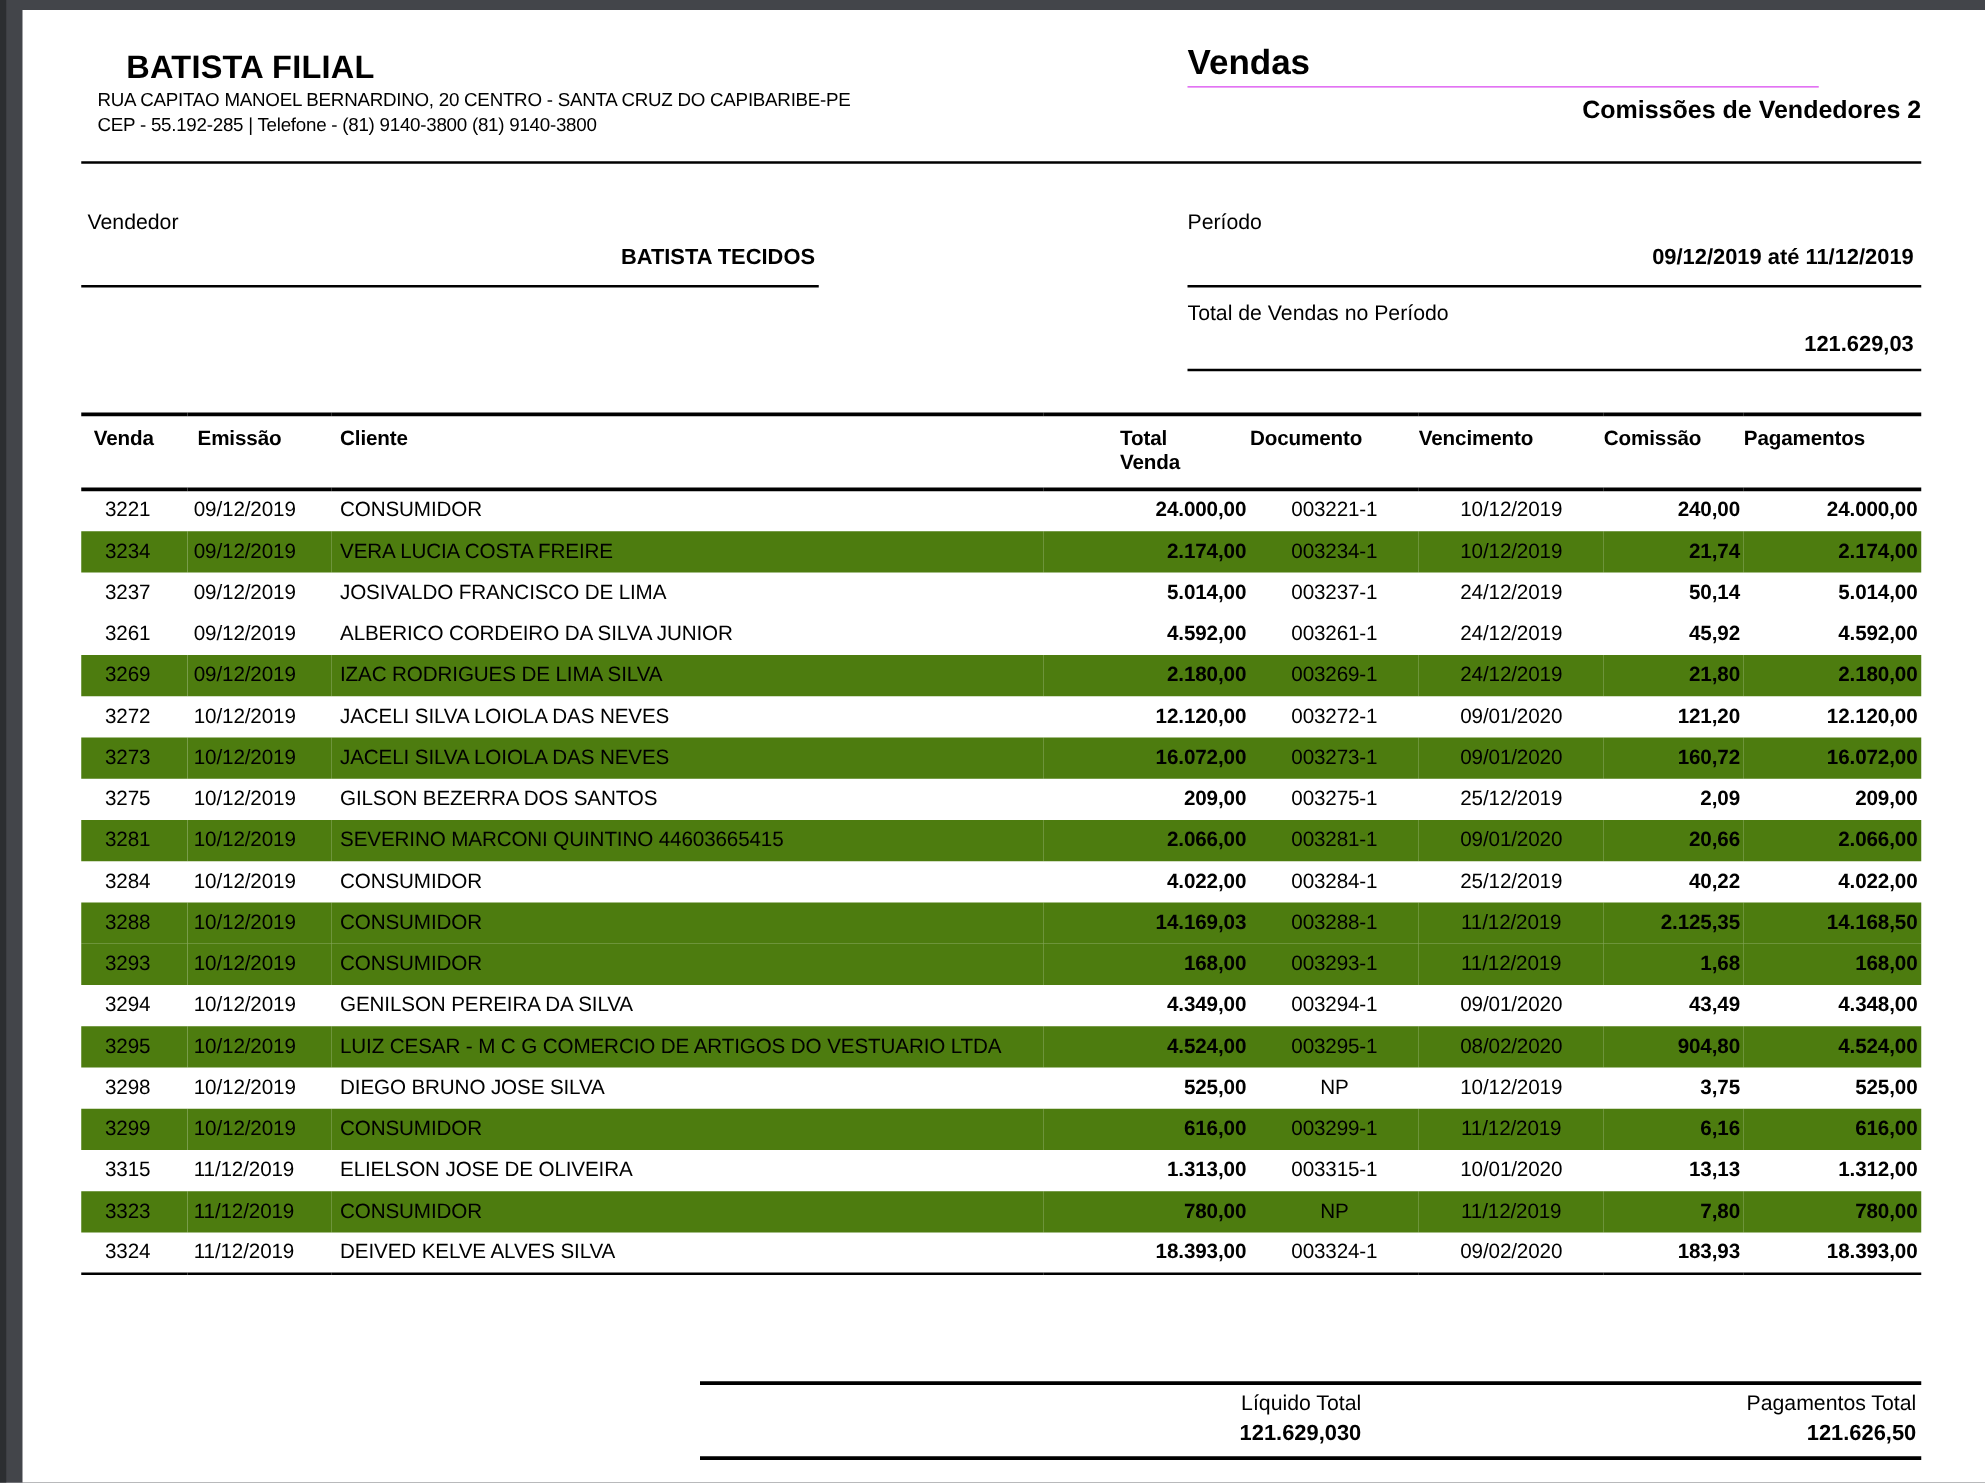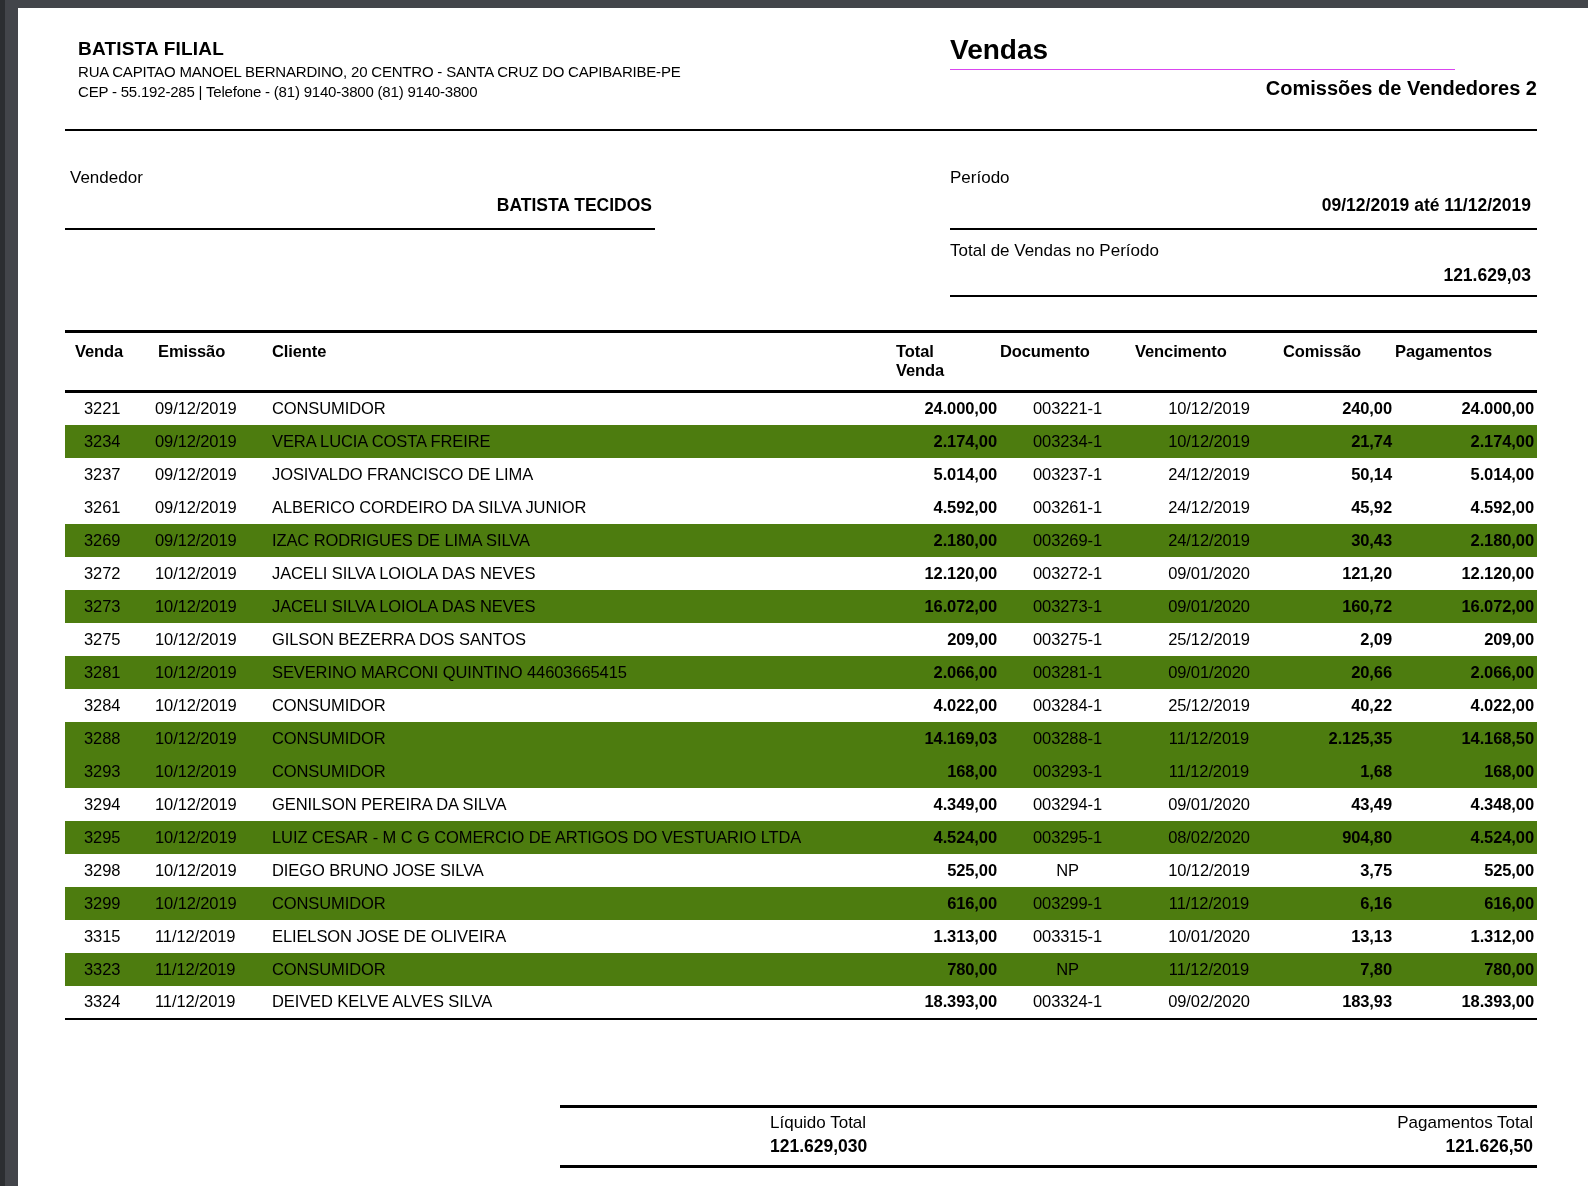--- a/index.html
+++ b/index.html
@@ -3,21 +3,21 @@
 <meta charset="utf-8">
 <style>
   * { margin:0; padding:0; box-sizing:border-box; }
   html,body { width:1588px; height:1186px; overflow:hidden;
     font-family:"Liberation Sans", sans-serif; color:#000; background:#43454a; }
   .frame-left-dark { position:absolute; left:0; top:0; width:5px; height:1186px; background:#2c2e31; }
   .page { position:absolute; left:18px; top:8px; width:1570px; height:1178px; background:#ffffff; }
 
   
   .company { position:absolute; left:60px; top:30px; }
-  .company-name { font-size:19px; font-weight:bold; letter-spacing:0.2px; }
+  .company-name { font-size:26px; font-weight:bold; letter-spacing:0.2px;margin-left:23px; }
   .company-address { font-size:15px; font-weight:normal; margin-top:3px; letter-spacing:-0.2px; }
   .report-head { position:absolute; left:932px; top:26px; width:587px; }
   .report-title { font-size:28px; font-weight:bold; width:505px; border-bottom:1px solid #d946ef; padding-bottom:3px; }
   .report-subtitle { font-size:20px; font-weight:bold; text-align:right; margin-top:7px; }
   .rule-header { position:absolute; left:47px; top:121px; width:1472px; border-bottom:2px solid #000; }
 
   
   .field { position:absolute; border-bottom:2px solid #000; }
   .field-label { font-size:17px; }
   .field-value { font-size:17.5px; font-weight:bold; }
@@ -55,21 +55,21 @@
   th:nth-child(7) { text-align:right; padding-right:3px; }
   td:nth-child(7) { text-align:right; padding-right:3px; font-weight:bold; }
   th:nth-child(8) { text-align:right; padding-right:3px; }
   td:nth-child(8) { text-align:right; padding-right:3px; font-weight:bold; }
 
   
   .totals { position:absolute; left:542px; top:1097px; width:977px; height:63px;
     border-top:3px solid #000; border-bottom:3px solid #000; }
   .totals .group-label { font-size:17px; }
   .totals .group-value { font-size:17.5px; font-weight:bold; margin-top:3px; }
-  .g-liquido { position:absolute; left:210px; top:5px; width:300px; text-align:left; }
+  .g-liquido { position:absolute; left:229px; top:5px; width:300px; text-align:right; }
   .g-pagamentos { position:absolute; right:4px; top:5px; width:300px; text-align:right; }
 </style>
 </head>
 <body>
 
 <div class="frame-left-dark"></div>
 
 <div class="page">
 
   <div class="company">
@@ -164,21 +164,21 @@
           <td>45,92</td>
           <td>4.592,00</td>
         </tr>
         <tr class="alt">
           <td>3269</td>
           <td>09/12/2019</td>
           <td>IZAC RODRIGUES DE LIMA SILVA</td>
           <td>2.180,00</td>
           <td>003269-1</td>
           <td>24/12/2019</td>
-          <td>30,43</td>
+          <td>21,80</td>
           <td>2.180,00</td>
         </tr>
         <tr>
           <td>3272</td>
           <td>10/12/2019</td>
           <td>JACELI SILVA LOIOLA DAS NEVES</td>
           <td>12.120,00</td>
           <td>003272-1</td>
           <td>09/01/2020</td>
           <td>121,20</td>

